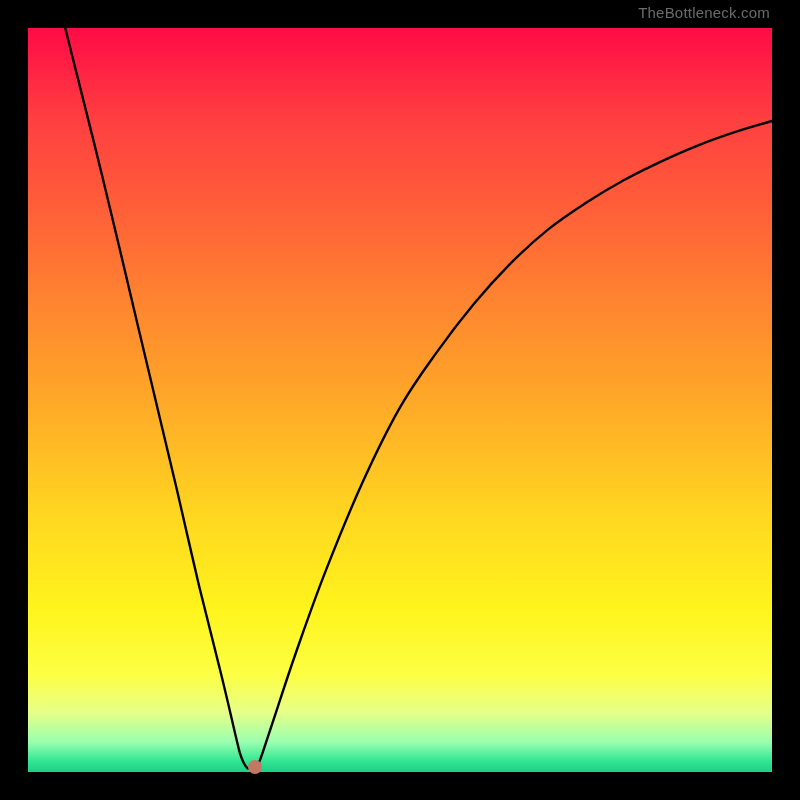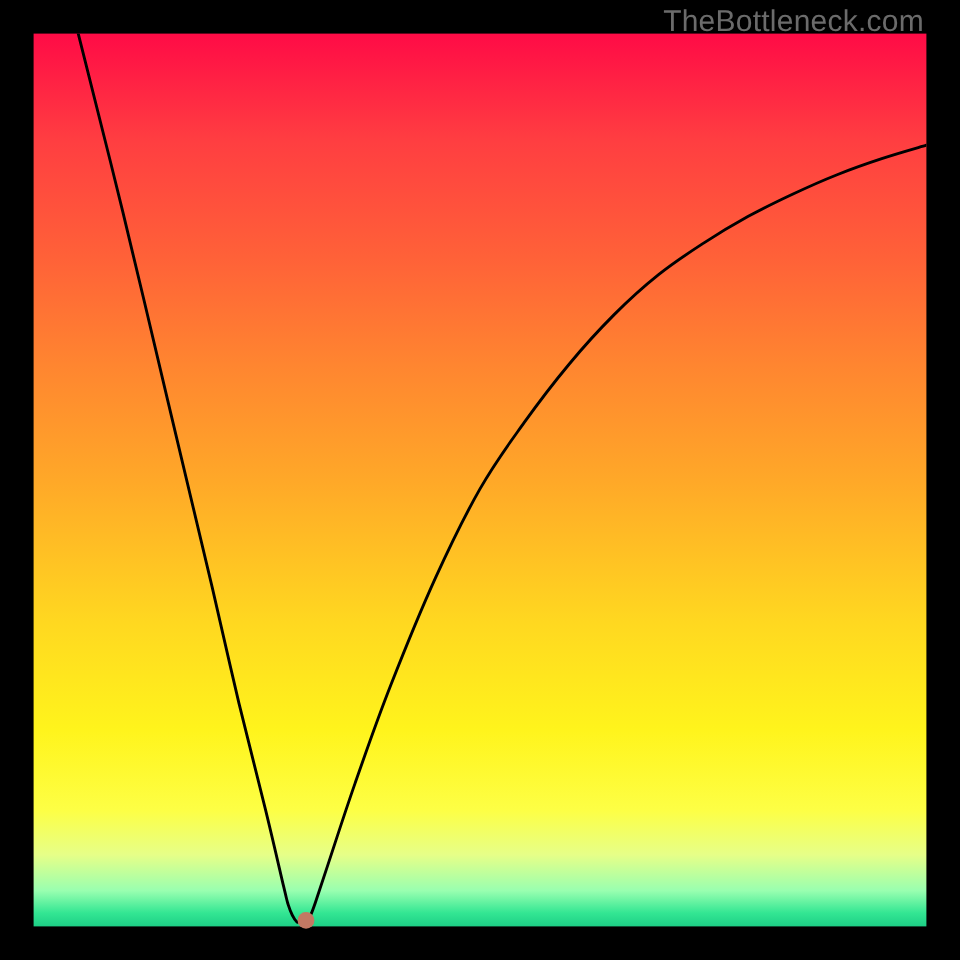--- a/index.html
+++ b/index.html
@@ -39,21 +39,21 @@
       #99ffb0 96%,
       #33e693 98.5%,
       #1dcf86 100%
     );
   }
   .watermark {
     position: absolute;
     top: 4px;
     right: 30px;
     color: #6b6b6b;
-    font-size: 25px;
+    font-size: 15px;
     letter-spacing: 0.2px;
     font-weight: 400;
     z-index: 20;
   }
   svg.curve {
     position: absolute;
     left: 0;
     top: 0;
     width: 100%;
     height: 100%;

